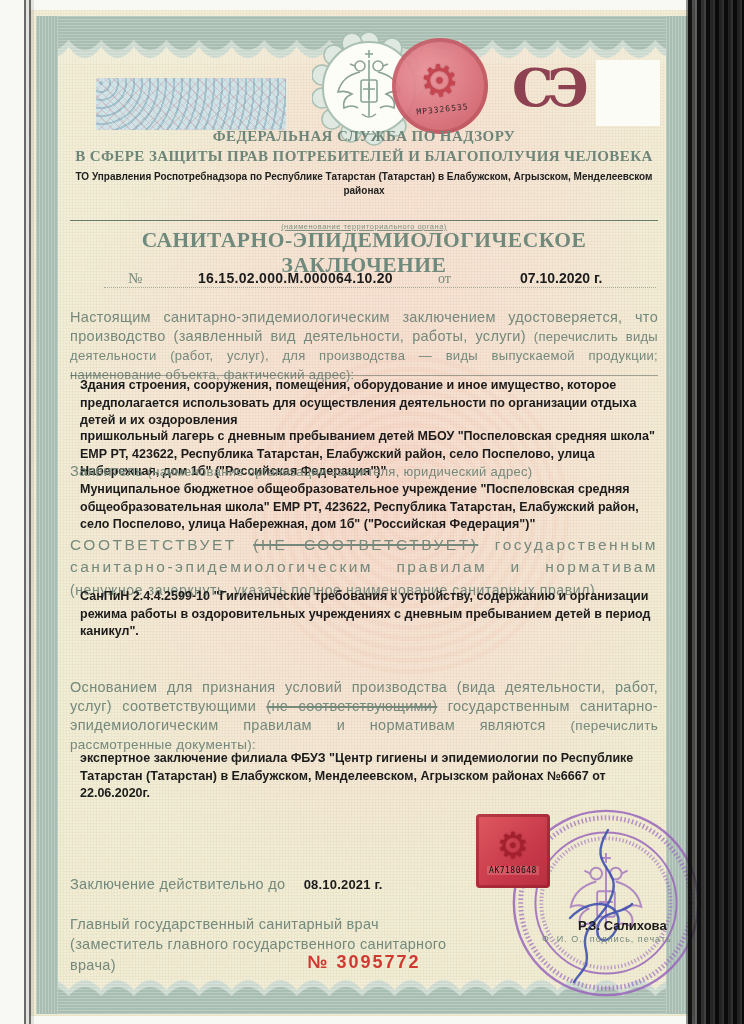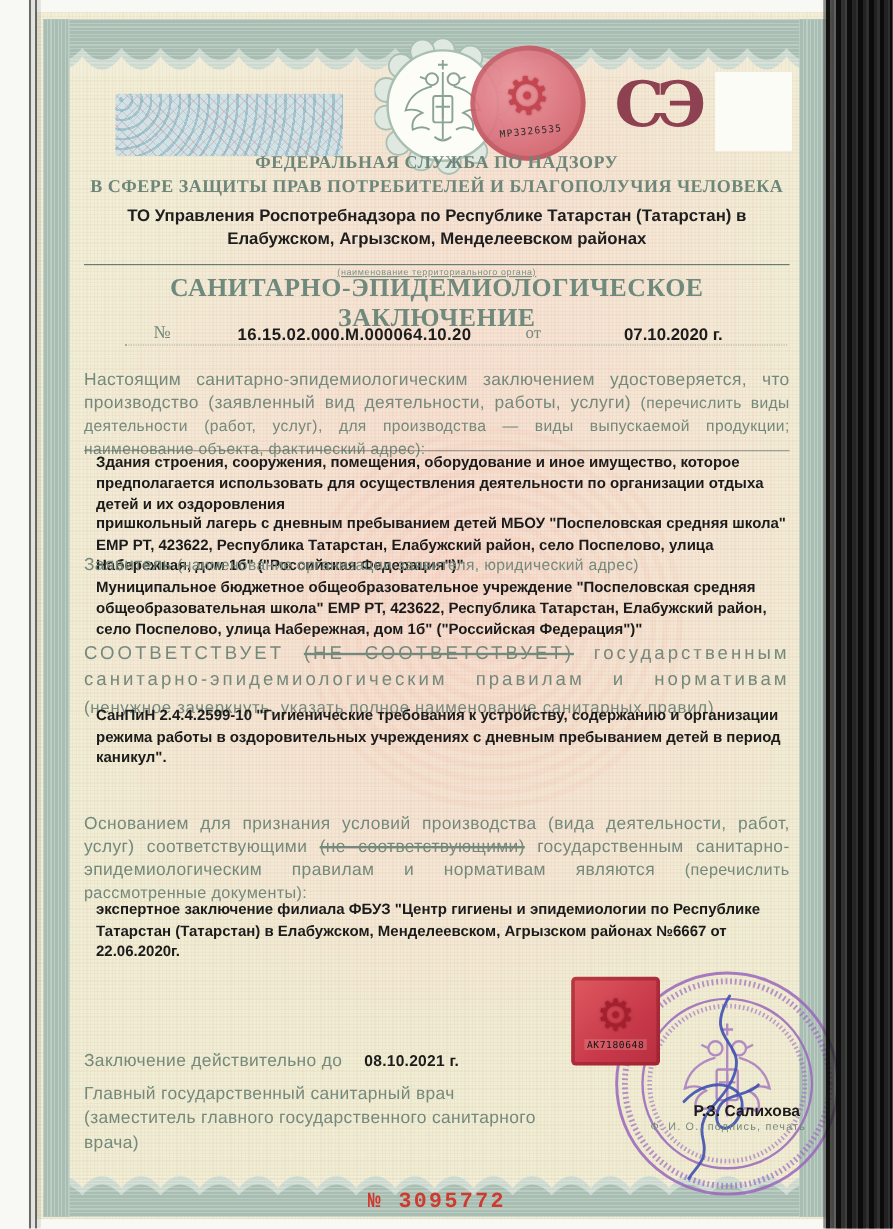--- a/index.html
+++ b/index.html
@@ -53,21 +53,21 @@
   .holo-round .code{font-family:"DejaVu Sans Mono",monospace;font-size:8px;color:#1c1c1c;letter-spacing:1px;margin-top:2px;}
   .se-mark{position:absolute;left:482px;top:52px;z-index:6;font-family:"DejaVu Serif",serif;font-weight:bold;
     font-size:52px;line-height:52px;color:#8e4150;letter-spacing:-6px;}
   .white-box{position:absolute;left:566px;top:50px;width:64px;height:66px;background:#fcfcf6;z-index:6;}
 
   
   .content{position:absolute;left:40px;top:0;width:588px;z-index:10;}
   .hdr{position:absolute;width:588px;text-align:center;font-family:"Liberation Serif",serif;
        font-weight:bold;color:#6e8679;font-size:15px;letter-spacing:.4px;}
   .to-org{position:absolute;top:160px;width:588px;text-align:center;font-weight:bold;color:#1e1e1e;
-          font-size:14px;line-height:1.35;}
+          font-size:10px;line-height:1.35;}
   .rule{position:absolute;top:210px;width:588px;border-top:1px solid #6b7b70;}
   .rule-caption{position:absolute;top:212px;width:588px;text-align:center;font-size:7.5px;color:#7c9184;letter-spacing:.5px;text-decoration:underline;}
   .doc-title{position:absolute;top:218px;width:588px;text-align:center;font-family:"Liberation Serif",serif;
              font-weight:bold;font-size:21.5px;color:#6f8a7c;letter-spacing:.5px;}
 
   .numrow{position:absolute;top:258px;width:588px;height:22px;font-size:15px;}
   .numrow .dots{position:absolute;left:34px;right:2px;bottom:2px;border-bottom:1px dotted rgba(115,130,115,.6);}
   .numrow .no{position:absolute;left:58px;top:2px;font-family:"Liberation Serif",serif;color:#74897c;}
   .numrow .num{position:absolute;left:128px;top:2px;font-weight:bold;color:#1c1c1c;font-size:14px;letter-spacing:.3px;}
   .numrow .ot{position:absolute;left:368px;top:3px;font-family:"Liberation Serif",serif;color:#74897c;font-size:14px;}
@@ -77,22 +77,22 @@
   .para .small{font-size:13px;}
   .fill{position:absolute;width:588px;color:#1b1b1b;font-weight:bold;font-size:12.5px;line-height:1.4;}
   .fill.indent{padding-left:10px;width:578px;}
   .topline{border-top:1px solid rgba(90,100,90,.55);padding-top:1px;}
   .strike{text-decoration:line-through;text-decoration-thickness:2px;}
   .conform{letter-spacing:2.5px;font-size:15.5px;line-height:1.45;}
   .conform .cap{letter-spacing:.6px;font-size:14px;}
   .basis .cap{font-size:13.5px;}
   .validrow{position:absolute;top:866px;font-size:14.5px;color:#74897c;letter-spacing:.3px;}
   .validrow b{color:#1b1b1b;font-size:13px;letter-spacing:.2px;margin-left:14px;}
-  .signer{position:absolute;width:420px;color:#74897c;font-size:14.5px;line-height:1.45;letter-spacing:.3px;}
-  .serial{position:absolute;top:982px;width:588px;text-align:center;font-family:Liberation Mono, monospace;
+  .signer{position:absolute;width:420px;color:#74897c;font-size:14.5px;line-height:1.45;letter-spacing:.3px;margin-top:12px;}
+  .serial{position:absolute;top:942px;width:588px;text-align:center;font-family:Liberation Sans, sans-serif;
           font-weight:bold;font-size:18px;color:#cf3a30;letter-spacing:2px;z-index:12;}
   .footer{position:absolute;left:300px;top:996px;width:360px;font-size:8px;color:#5a5a56;letter-spacing:.2px;z-index:12;}
 
   
   .holo-square{position:absolute;left:446px;top:804px;width:74px;height:74px;border-radius:4px;z-index:14;
     background:linear-gradient(135deg,#df5a60 0%,#c8394a 60%,#b82f40 100%);
     box-shadow:inset 0 0 0 3px rgba(140,25,40,.5);display:flex;flex-direction:column;align-items:center;justify-content:center;}
   .holo-square .gear{font-size:36px;line-height:36px;color:#a5202f;text-shadow:0 0 2px rgba(90,10,20,.6);}
   .holo-square .code{font-family:"DejaVu Sans Mono",monospace;font-size:8px;color:#111;background:rgba(235,150,150,.35);
     padding:0 2px;margin-top:2px;letter-spacing:.5px;}

